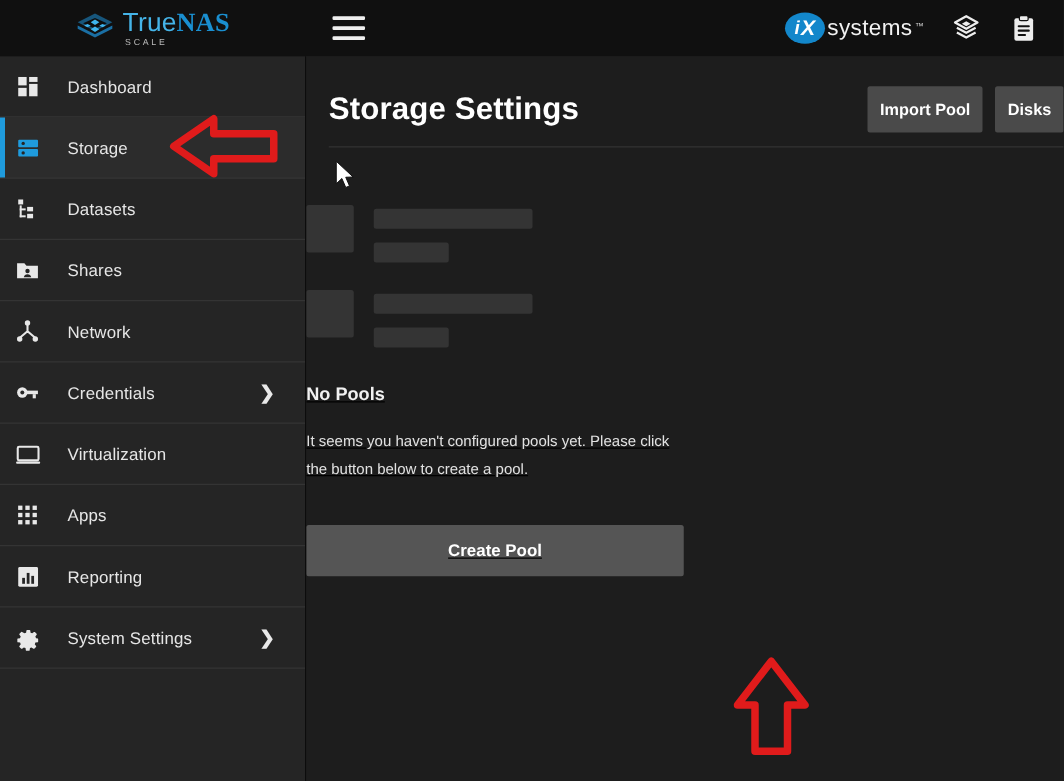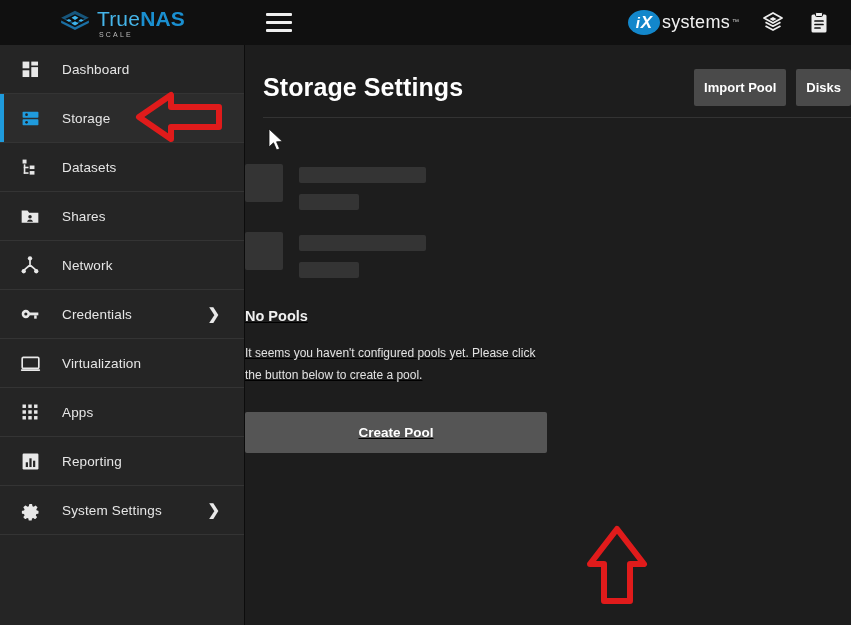--- a/index.html
+++ b/index.html
@@ -20,21 +20,21 @@
   }
   .brand {
     width: 245px; height: 45px;
     display: flex; align-items: center; justify-content: center;
     gap: 7px;
   }
   .logo-mark { width: 30px; height: 26px; flex: none; }
   .brand-text { display: flex; flex-direction: column; align-items: flex-start; line-height: 1; }
   .brand-title { font-size: 21px; font-weight: 400; letter-spacing: .2px; }
   .brand-title .t1 { color: #45b4e8; }
-  .brand-title .t2 { color: #1a8fd0; font-weight: 700; }
+  .brand-title .t2 { color: #1a8fd0; font-weight: 700; font-family: Liberation Serif, serif; }
   .brand-sub {
     font-size: 7px; color: #bdbdbd; letter-spacing: 2.2px;
     margin-top: 2px; margin-left: 2px;
   }
   .hamburger {
     margin-left: 21px;
     width: 26px; height: 20px;
     display: flex; flex-direction: column; justify-content: center; gap: 5px;
     cursor: pointer;
   }
@@ -68,21 +68,21 @@
   
   .sidebar {
     width: 245px; min-width: 245px;
     background: #252525;
     display: flex; flex-direction: column;
     border-right: 1px solid #0c0c0c;
   }
   .nav-item {
     height: 49px; min-height: 49px;
     display: flex; align-items: center;
-    padding-left: 18px;
+    padding-left: 10px;
     border-bottom: 1px solid #343434;
     position: relative; cursor: pointer;
   }
   .nav-item.active { background: #2c2c2c; }
   .nav-item.active::before {
     content: ""; position: absolute; left: 0; top: 0; bottom: 0;
     width: 4px; background: #1f9bdd;
   }
   .nav-icon {
     width: 24px; height: 24px; flex: none;
@@ -128,21 +128,21 @@
   .skel-bar-short { width: 60px; height: 16px; background: #343434; border-radius: 2px; }
 
   .empty-text { width: 302px; margin-top: 8px; }
   .empty-title {
     color: #f0f0f0; font-size: 14.5px; font-weight: 700; margin-bottom: 18px;
   }
   .empty-desc {
     color: #e2e2e2; font-size: 12px; line-height: 22px;
   }
   .btn-create {
-    width: 302px; margin-top: 26px;
+    width: 302px; margin-top: 34px;
     background: #555555; color: #ffffff;
     border: none; border-radius: 2px;
     font-family: "Liberation Sans", sans-serif;
     font-size: 13.5px; font-weight: 700;
     padding: 13px 0; cursor: pointer;
   }
 
   
   .anno { position: absolute; pointer-events: none; }
   .cursor { position: absolute; pointer-events: none; }

